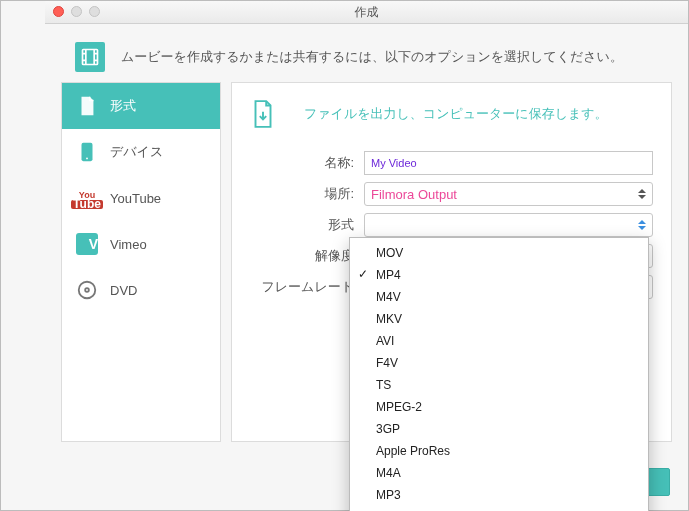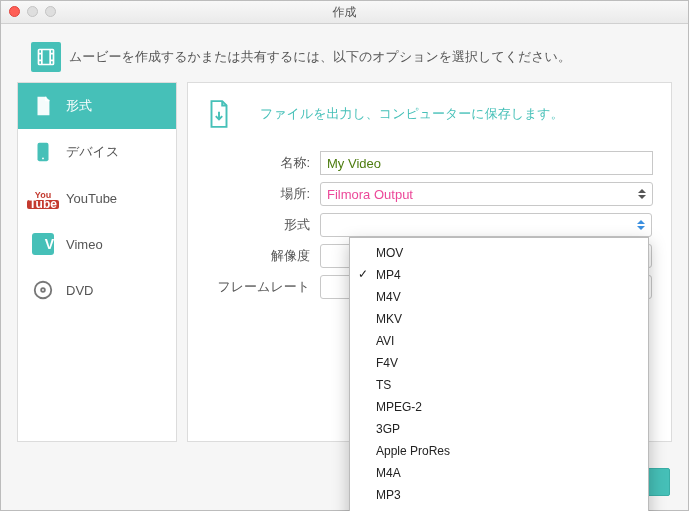--- a/index.html
+++ b/index.html
@@ -13,20 +13,21 @@
     background: #f0f0f0;
     overflow: hidden;
   }
   .window {
     position: relative;
     width: 689px;
     height: 511px;
     background: #f6f6f6;
     border: 1px solid #bcbcbc;
     box-sizing: border-box;
+    padding-left: 44px;
   }
   .titlebar {
     position: relative;
     height: 22px;
     background: linear-gradient(#f8f8f8, #eaeaea);
     border-bottom: 1px solid #d0d0d0;
     text-align: center;
     line-height: 22px;
     font-size: 12px;
     color: #555;
@@ -45,21 +46,21 @@
     box-sizing: border-box;
   }
   .light.close { background: #ff5f56; border: 1px solid #e0443e; }
   .light.min   { background: #dedede; border: 1px solid #c4c4c4; }
   .light.max   { background: #dedede; border: 1px solid #c4c4c4; }
 
   .intro {
     display: flex;
     align-items: center;
     padding: 18px 20px 10px 30px;
-    gap: 8px;
+    gap: 16px;
   }
   .intro-icon {
     width: 30px; height: 30px;
     background: #46c0b8;
     display: flex; align-items: center; justify-content: center;
     border-radius: 2px;
     color: #fff;
   }
   .intro-icon svg { width: 20px; height: 20px; }
 
@@ -130,22 +131,22 @@
     text-align: right;
     padding-right: 10px;
     color: #555;
     font-size: 13px;
   }
   .text-input {
     flex: 1;
     height: 22px;
     border: 1px solid #c8c8c8;
     padding: 0 6px;
-    font-size: 13px;
-    color: #4d7c0f;
+    font-size: 11px;
+    color: #6d28d9;
     background: #fff;
   }
   .select-box {
     flex: 1;
     height: 22px;
     border: 1px solid #c8c8c8;
     border-radius: 3px;
     padding: 0 24px 0 6px;
     font-size: 13px;
     color: #ec4899;

